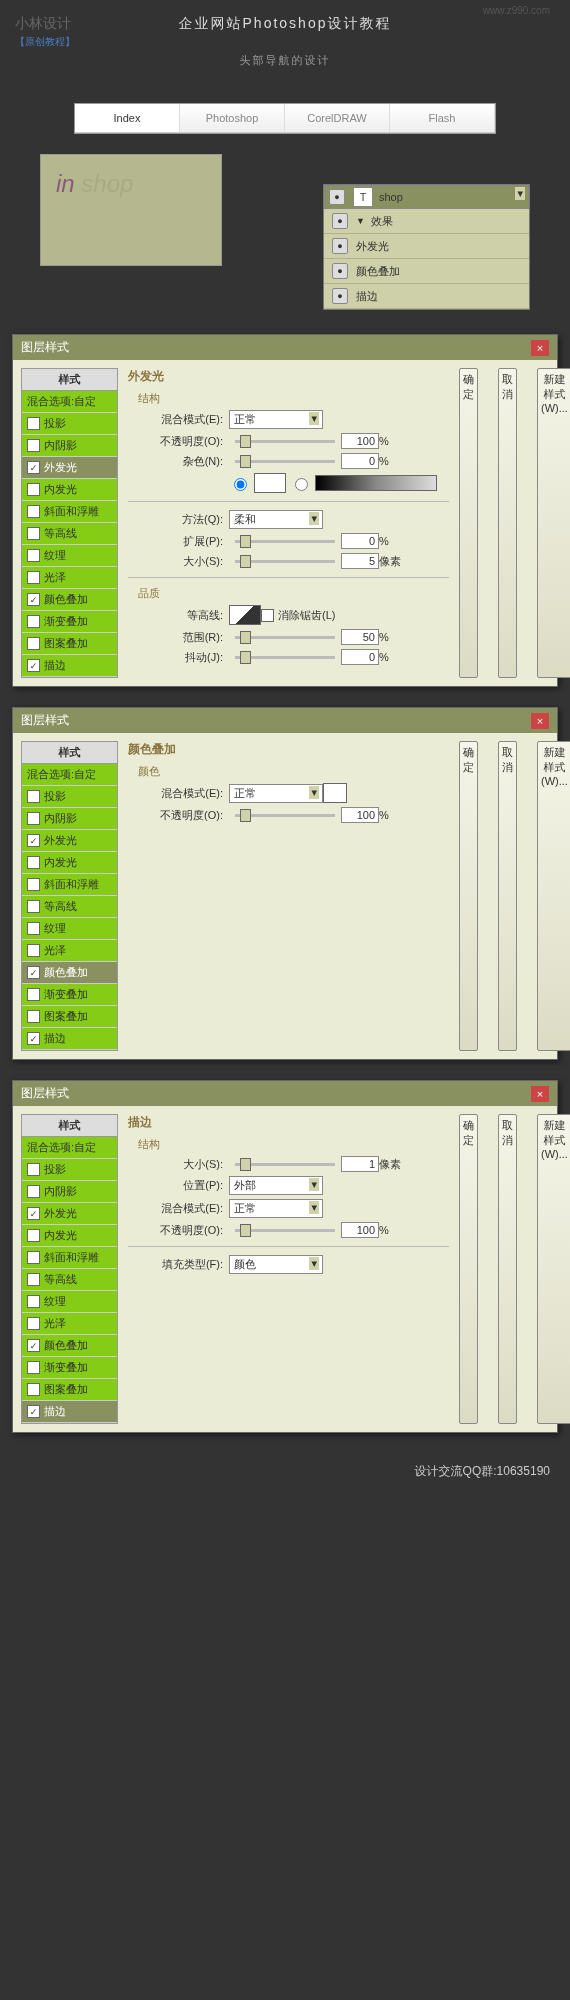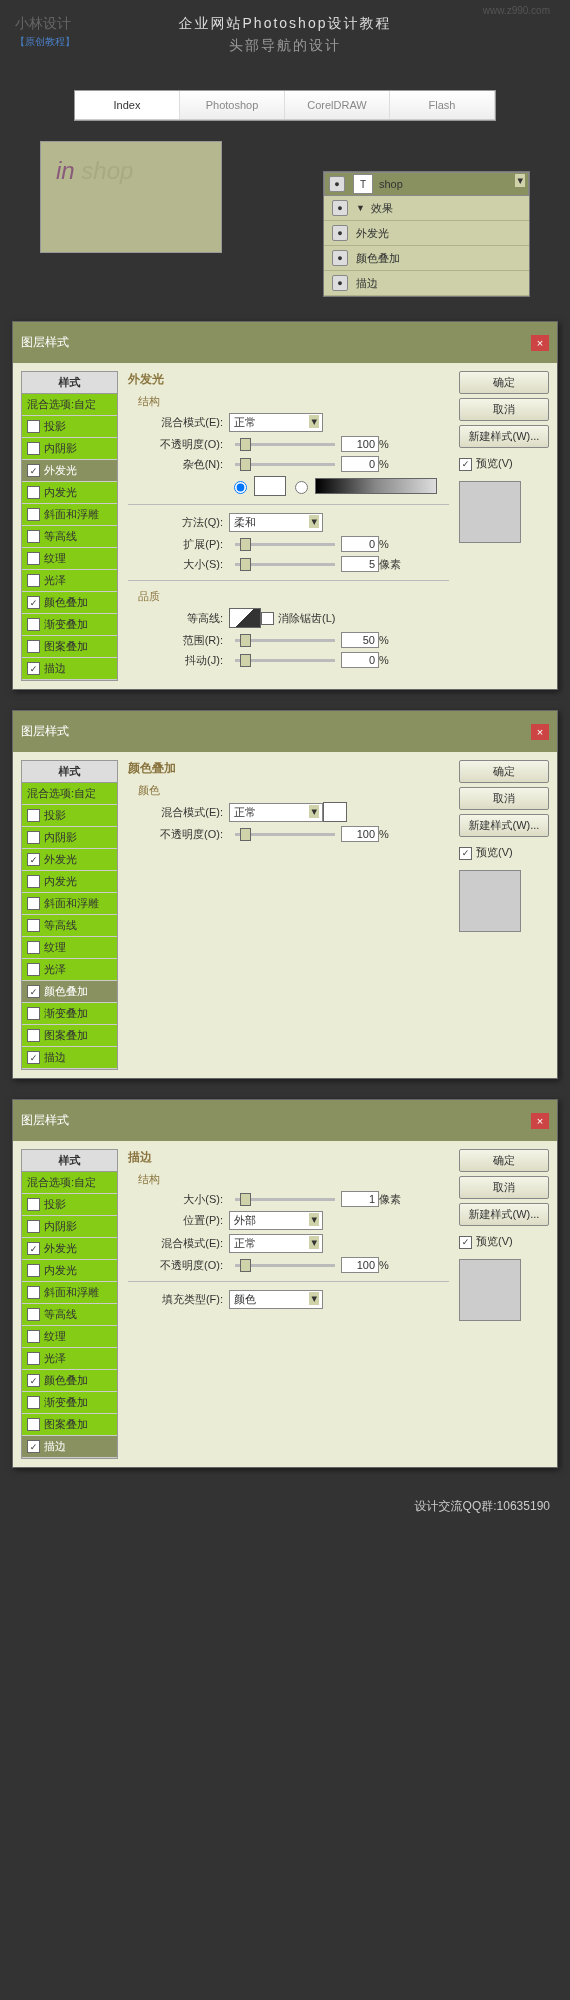--- a/index.html
+++ b/index.html
@@ -1,61 +1,61 @@
 <!DOCTYPE html>
 <html><head>
 <meta charset="utf-8">
 <style>
 body{margin:0;background:#333;font-family:Arial,"Microsoft YaHei",sans-serif;font-size:11px;color:#333;width:570px}
 .header{text-align:center;padding:15px 0;color:#ddd}
 .logo{position:absolute;top:10px;left:15px;font-size:20px;color:#fff}
 .logo span{color:#666;font-size:14px}
 .tagline{position:absolute;top:35px;left:15px;font-size:10px;color:#4a7ec4}
 .title{font-size:14px;color:#ddd;letter-spacing:2px}
-.subtitle{font-size:14px;color:#999;margin-top:4px;letter-spacing:2px}
+.subtitle{font-size:11px;color:#999;margin-top:20px;letter-spacing:2px}
 .url{position:absolute;top:5px;right:20px;color:#555;font-size:10px}
 .preview1{background:#fff;margin:20px auto;width:420px;border:1px solid #999}
 .nav-tabs{display:flex;border-bottom:1px solid #ccc;background:linear-gradient(#fff,#eee)}
 .nav-tab{flex:1;padding:8px;text-align:center;color:#888;font-size:11px;border-right:1px solid #ddd}
 .nav-tab.active{background:#fff;color:#333;font-weight:normal}
 .preview1-body{padding:30px 20px;border-top:3px solid #7a2d5a}
 .xiaolin{font-family:cursive;font-size:28px;color:#6b2d4a;font-style:italic}
 .shop{font-size:32px;color:#ccc;font-style:italic;letter-spacing:2px}
 .preview2-wrap{position:relative;margin:10px 20px;height:160px}
 .preview2a{position:absolute;left:20px;top:0;width:150px;height:80px;background:#b5b88f;border:1px solid #999;padding:15px;font-style:italic;font-size:24px;color:#8a5a7a}
 .preview2a .s2{color:#a8ab82}
 .layer-panel{position:absolute;right:20px;top:30px;width:205px;background:#cdd0a8;border:1px solid #777}
 .layer-row{display:flex;align-items:center;padding:4px 8px;border-bottom:1px solid #b0b38a;color:#333;font-size:11px}
 .layer-row.sel{background:#8a9160}
 .eye{width:14px;height:14px;border:1px solid #888;background:#ddd;border-radius:2px;margin-right:8px;display:inline-flex;align-items:center;justify-content:center;font-size:9px}
 .tico{width:18px;height:18px;background:#fff;border:1px solid #888;margin-right:6px;display:inline-flex;align-items:center;justify-content:center;font-size:10px}
 .arr{margin-right:6px;font-size:9px}
 .dialog{background:#ebecd5;border:1px solid #666;margin:20px 12px;box-shadow:2px 2px 6px rgba(0,0,0,.5)}
-.dlg-title{background:#8a9160;color:#fff;padding:12px 8px;font-size:12px;display:flex;justify-content:space-between;align-items:center}
+.dlg-title{background:#8a9160;color:#fff;padding:4px 8px;font-size:12px;display:flex;justify-content:space-between;align-items:center}
 .close-x{background:#c44;color:#fff;width:18px;height:16px;text-align:center;line-height:16px;font-size:11px}
 .dlg-body{display:flex;padding:8px;min-height:280px}
 .style-list{width:95px;border:1px solid #999;background:#84cc16}
 .sl-head{background:#ddd;padding:3px 5px;font-size:11px;border-bottom:1px solid #999;text-align:center;font-weight:bold}
 .sl-item{padding:3px 5px;font-size:11px;border-bottom:1px solid #ccc;display:flex;align-items:center}
 .sl-item.active{background:#8a9160;color:#fff}
 .chk{width:11px;height:11px;border:1px solid #666;margin-right:4px;background:#fff;display:inline-flex;align-items:center;justify-content:center;font-size:9px;color:#333}
 .chk.on::before{content:"✓"}
 .mid{flex:1;padding:0 10px}
 .grp-title{color:#8a7540;font-size:12px;margin-bottom:4px;font-weight:bold}
 .grp-sub{color:#8a7540;font-size:11px;margin:6px 0 4px;padding-left:10px}
 .row{display:flex;align-items:center;margin:4px 0;padding-left:20px}
 .row label{width:75px;font-size:11px;text-align:right;margin-right:6px}
 .sel{border:1px solid #888;background:#fff;padding:1px 18px 1px 4px;font-size:11px;min-width:70px;position:relative}
 .sel::after{content:"▾";position:absolute;right:3px;top:1px;background:#d0d3aa;padding:0 2px}
 .slider{flex:1;height:3px;background:#bbb;margin:0 6px;position:relative;max-width:100px}
 .slider::before{content:"";position:absolute;width:9px;height:11px;background:#d0d3aa;border:1px solid #666;top:-5px;left:5px}
 .num{width:30px;border:1px solid #888;background:#fff;padding:1px 3px;font-size:11px;text-align:right}
 .swatch{width:30px;height:18px;border:1px solid #666;display:inline-block}
 .grad{width:120px;height:14px;border:1px solid #666;background:linear-gradient(90deg,#000,#888,#ddd);display:inline-block}
-.btns{width:90px;display:flex;flex-direction:column;gap:4px}
+.btns{width:90px;display:flex;flex-direction:row;gap:20px}
 .btn{border:1px solid #888;background:linear-gradient(#f5f5e8,#dcdcc5);padding:3px;text-align:center;font-size:11px;border-radius:2px}
 .prev-box{width:60px;height:60px;background:#ccc;border:1px solid #888;margin-top:6px}
 hr.sep{border:none;border-top:1px solid #bbb;margin:8px 0}
 .footer{text-align:right;padding:10px 20px;color:#ccc;font-size:12px}
 </style>
 </head>
 <body>
 
 <div class="header">
   <div class="url">www.z990.com</div>

